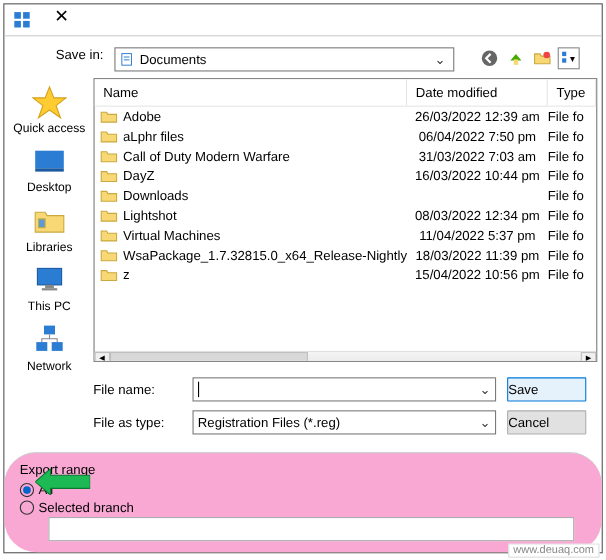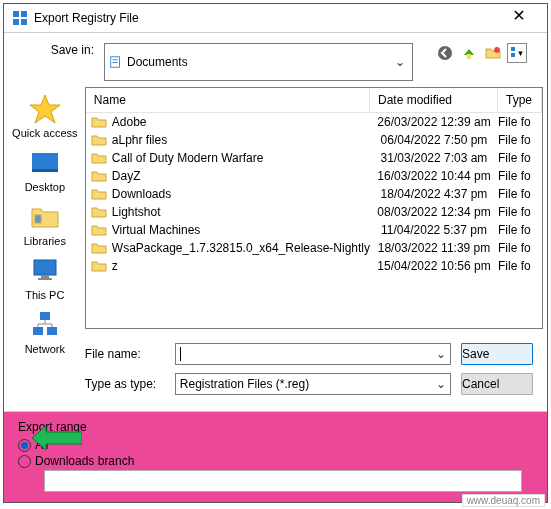--- a/index.html
+++ b/index.html
@@ -4,21 +4,21 @@
 <style>
 * { box-sizing: border-box; font-family: "Segoe UI", Tahoma, sans-serif; font-size: 12px; }
 body { margin: 0; background: #fff; width: 551px; height: 509px; }
 .dialog { width: 545px; height: 500px; margin: 3px; border: 1px solid #555; background: #fff; display: flex; flex-direction: column; }
 .titlebar { display: flex; align-items: center; padding: 4px 6px 4px 8px; border-bottom: 1px solid #ccc; }
 .appicon { width: 16px; height: 16px; margin-right: 6px; color: #2b7cd3;}
 .title { flex: 1; font-size: 12px; }
 .closebtn { width: 44px; height: 20px; background: transparent; border: none; font-size: 16px; line-height: 16px; text-align: center; cursor: default; }
 .top-bar { display: flex; align-items: flex-start; padding: 10px 20px 6px 34px; gap: 10px; }
 .top-bar .label { width: 56px; text-align: right; }
-.savein { flex: 1; height: 38px; border: 1px solid #7a7a7a; display: flex; align-items: center; padding: 0 4px; background: #fff; position: relative; }
+.savein { flex: 1; height: 22px; border: 1px solid #7a7a7a; display: flex; align-items: center; padding: 0 4px; background: #fff; position: relative; }
 .savein .foldericon { width:14px; height:14px; margin-right:4px;}
 .savein .txt { flex:1; }
 .savein .dd { width: 16px; text-align: center; color:#333;}
 .nav-icons { display: flex; gap: 4px; margin-left: 12px; }
 .nav-icons span { width: 20px; height: 20px; display: flex; align-items: center; justify-content: center; }
 .viewdd { border:1px solid #888; padding:1px 2px; display:flex; align-items:center; gap:2px;}
 .body-row { display: flex; flex: 1; min-height: 0; }
 .places { width: 90px; padding: 4px 0; display: flex; flex-direction: column; align-items: flex-end; gap: 4px; }
 .place { display: flex; flex-direction: column; align-items: center; width: 80px; padding: 2px; text-align: center; cursor: default; }
 .place svg { width: 32px; height: 32px; }
@@ -42,21 +42,21 @@
 .sb .thumb { width: 180px; height:100%; border:1px solid #c0c0c0; background:#d8d8d8;}
 .form-rows { padding: 14px 10px 8px 0; }
 .form-row { display: flex; align-items: center; margin-bottom: 8px; gap: 10px; }
 .form-row .flabel { width: 80px; }
 .form-row .finput { flex: 1; height: 22px; border: 1px solid #7a7a7a; background:#fff; display:flex; align-items:center; padding:0 4px; position: relative;}
 .form-row .finput .dd { position:absolute; right:4px; color:#333;}
 .form-row .finput .cursor { border-left:1px solid #000; height:14px; animation: blink 1s infinite; }
 @keyframes blink { 50% { opacity:0; } }
 .btn { width: 72px; height: 22px; border: 1px solid #0078d7; background: #e5f1fb; text-align: left; line-height: 20px; border-radius: 1px; cursor: default;}
 .btn.secondary { border-color:#adadad; background:#e1e1e1;}
-.export-range { border-top: 1px solid #ccc; background: #ec4899; padding: 8px 14px 10px 14px; position: relative;}
+.export-range { border-top: 1px solid #ccc; background: #f9a8d4; padding: 8px 14px 10px 14px; position: relative; border-radius: 29px;}
 .radio-row { display:flex; align-items:center; gap:4px; margin:2px 0;}
 .radio { width:13px;height:13px;border:1px solid #333;border-radius:50%;display:inline-flex;align-items:center;justify-content:center;}
 .radio.sel::after{content:"";width:7px;height:7px;background:#0066cc;border-radius:50%;}
 .branch-input { margin-left: 26px; height: 22px; border:1px solid #adadad; background:#fff; width: 478px;}
 .arrow-annotation { position:absolute; left:28px; top:14px; width:50px; height:24px; pointer-events:none;}
 .watermark { position:fixed; right:6px; bottom:2px; font-size:10px; color:#888; background:#fff; padding:0 4px; border:1px solid #ddd;}
 svg.folder { fill:#f8d775; stroke:#caa93e;}
 </style>
 </head>
 <body>
@@ -64,21 +64,20 @@
 <div class="dialog">
   <div class="titlebar">
     <span class="appicon">
       <svg viewBox="0 0 16 16">
           <rect x="1" y="1" width="6" height="6" fill="#2b7cd3"></rect>
           <rect x="9" y="1" width="6" height="6" fill="#2b7cd3"></rect>
           <rect x="1" y="9" width="6" height="6" fill="#2b7cd3"></rect>
           <rect x="9" y="9" width="6" height="6" fill="#2b7cd3"></rect>
         </svg>
     </span>
-    <span class="title">Export Registry File</span>
     <span class="closebtn">✕</span>
   </div>
 
   <div class="top-bar">
     <span class="label">Save in:</span>
     <div class="savein">
       <span class="foldericon">
         <svg viewBox="0 0 16 16">
             <rect x="2" y="2" width="10" height="12" fill="#fff" stroke="#2b7cd3"></rect>
             <rect x="4" y="5" width="6" height="1" fill="#2b7cd3"></rect>
@@ -208,21 +207,20 @@
               <span class="rdate">16/03/2022 10:44 pm</span>
               <span class="rtype">File fo</span>
             </div>
             <div class="fv-row">
               <span class="ricon">
                 <svg class="folder" width="16" height="14" viewBox="0 0 16 14">
                   <path d="M1 3 L6 3 L7 5 L15 5 L15 12 L1 12 Z"></path>
                 </svg>
               </span>
               <span class="rname">Downloads</span>
-              <span class="rdate">18/04/2022 4:37 pm</span>
               <span class="rtype">File fo</span>
             </div>
             <div class="fv-row">
               <span class="ricon">
                 <svg class="folder" width="16" height="14" viewBox="0 0 16 14">
                   <path d="M1 3 L6 3 L7 5 L15 5 L15 12 L1 12 Z"></path>
                 </svg>
               </span>
               <span class="rname">Lightshot</span>
               <span class="rdate">08/03/2022 12:34 pm</span>
@@ -273,40 +271,40 @@
         <div class="form-row">
           <span class="flabel">File name:</span>
           <div class="finput">
             <span class="cursor"></span>
             <span></span>
             <span class="dd">⌄</span>
           </div>
           <div class="btn">Save</div>
         </div>
         <div class="form-row">
-          <span class="flabel">Type as type:</span>
+          <span class="flabel">File as type:</span>
           <div class="finput">
             <span>Registration Files (*.reg)</span>
             <span class="dd">⌄</span>
           </div>
           <div class="btn secondary">Cancel</div>
         </div>
       </div>
     </div>
   </div>
 
   <div class="export-range">
     <div style="margin-bottom:4px;">Export range</div>
     <div class="radio-row">
       <span class="radio sel"></span>
       <span>All</span>
     </div>
     <div class="radio-row">
       <span class="radio"></span>
-      <span>Downloads branch</span>
+      <span>Selected branch</span>
     </div>
     <div class="branch-input"></div>
     <svg class="arrow-annotation" viewBox="0 0 50 24">
         <path d="M50 6 L14 6 L14 0 L0 12 L14 24 L14 18 L50 18 Z" fill="#1db954" stroke="#0a7a32" stroke-width="1"></path>
       </svg>
   </div>
 </div>
 
 <div class="watermark">www.deuaq.com</div>
 

